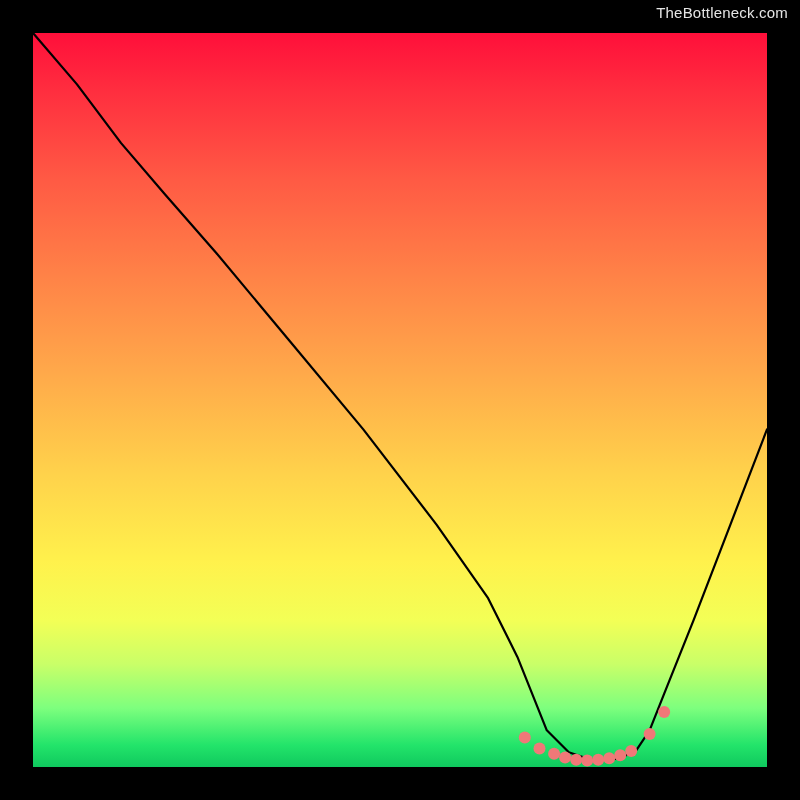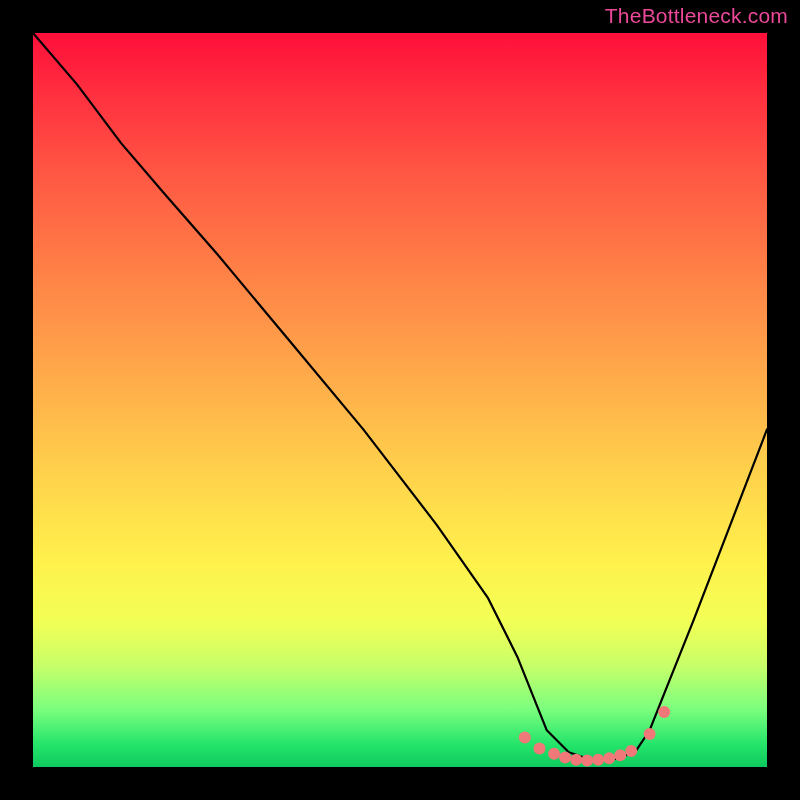--- a/index.html
+++ b/index.html
@@ -14,22 +14,22 @@
   .frame {
     position: relative;
     width: 800px;
     height: 800px;
     background: #000;
   }
   .watermark {
     position: absolute;
     top: 4px;
     right: 12px;
-    color: #ec4899;
-    font-size: 21px;
+    color: #e5e5e5;
+    font-size: 15px;
     font-weight: 500;
     letter-spacing: 0.2px;
     z-index: 10;
   }
   .plot-area {
     position: absolute;
     left: 33px;
     top: 33px;
     width: 734px;
     height: 734px;

